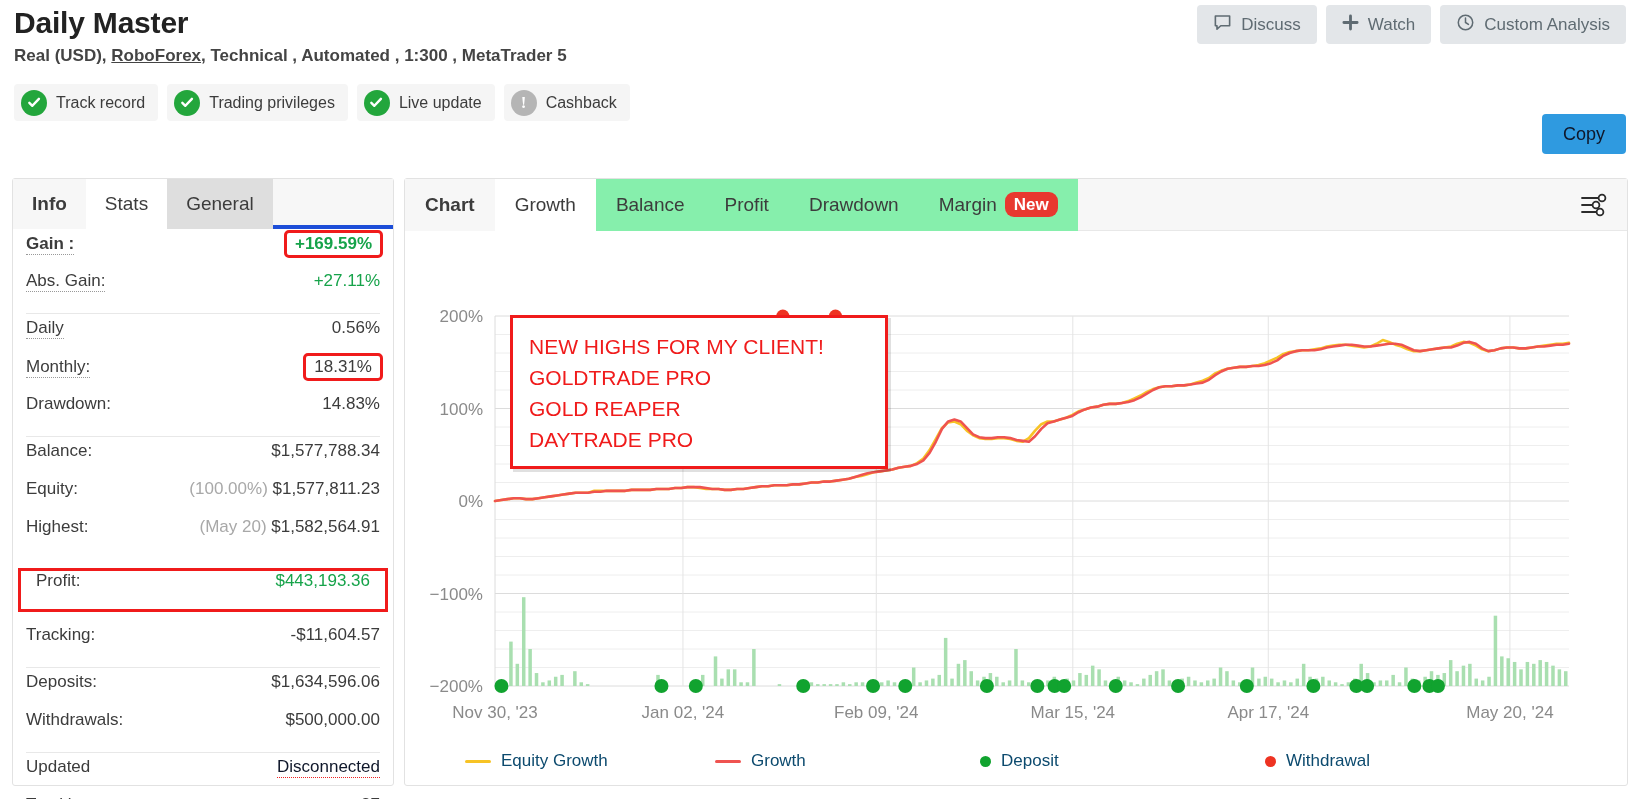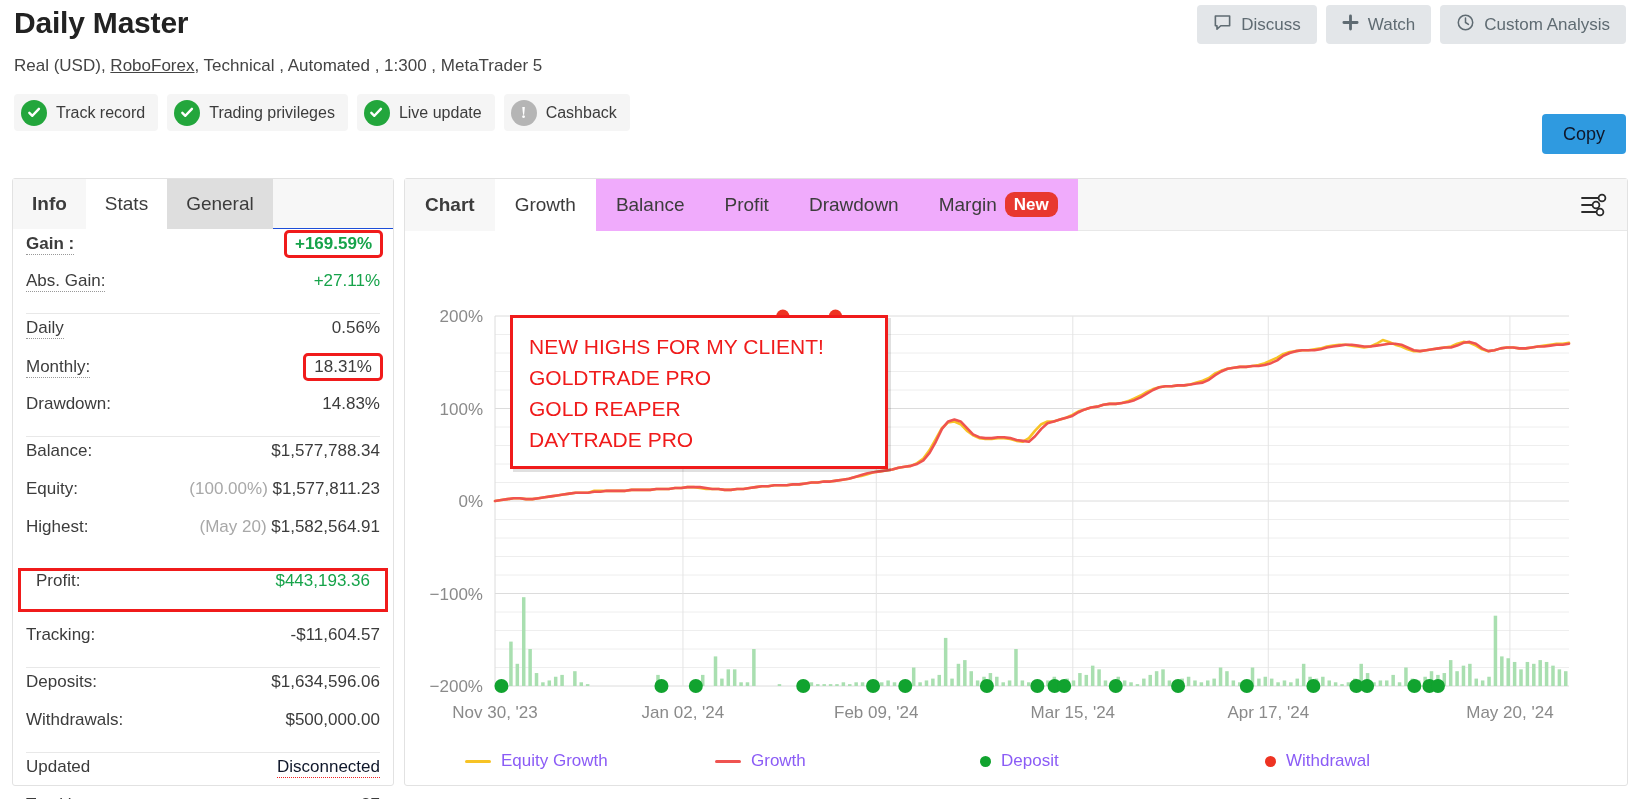--- a/index.html
+++ b/index.html
@@ -13,22 +13,22 @@
   .page { position: relative; width: 1640px; height: 799px; }
 
   
   .hdr { position: absolute; left: 14px; top: 0; right: 14px; }
   .title {
     font-size: 30px; font-weight: 700; color: #222;
     letter-spacing: -0.2px; line-height: 1.1;
     margin-top: 6px;
   }
   .subtitle {
-    margin-top: 17px;
-    font-size: 17px; color: #444; font-weight: 400;
+    margin-top: 7px;
+    font-size: 17px; color: #444; font-weight: 700;
   }
   .subtitle .brk { color: #444; text-decoration: underline; cursor: pointer; }
 
   .badges { margin-top: 18px; display: flex; align-items: center; gap: 9px; }
   .badge {
     display: inline-flex; align-items: center; gap: 9px;
     background: #f5f5f5; border-radius: 4px;
     padding: 6px 13px 6px 7px; height: 37px;
     font-size: 16px; color: #3c3c3c;
   }
@@ -60,21 +60,21 @@
     height: 40px; padding: 0 21px; font-size: 18px; cursor: pointer;
     font-family: "Liberation Sans", sans-serif;
   }
 
   
   .lcard {
     position: absolute; left: 12px; top: 178px;
     width: 382px; height: 608px;
     background: #fff; border: 1px solid #e2e2e2; border-radius: 3px;
   }
-  .ltabs { display: flex; height: 50px; background: #f7f7f7; border-bottom: 1px solid #1d4ed8;}
+  .ltabs { display: flex; height: 50px; background: #f7f7f7; border-bottom: 4px solid #1d4ed8;}
   .ltab {
     display: flex; align-items: center; justify-content: center;
     font-size: 19px; color: #3c3c3c; cursor: pointer;
     padding: 0 19px; height: 50px;
   }
   .ltab.lbl { font-weight: 700; background: #f7f7f7; cursor: default; }
   .ltab.active { background: #ffffff; }
   .ltab.alt { background: #dedede; }
 
   .rows { padding: 0 13px; }
@@ -108,21 +108,21 @@
     display: flex; align-items: center; height: 52px;
     background: #f7f7f7; border-bottom: 1px solid #e8e8e8; position: relative;
   }
   .rtab {
     display: flex; align-items: center; justify-content: center; gap: 8px;
     font-size: 19px; color: #3c3c3c; cursor: pointer;
     padding: 0 20px; height: 52px;
   }
   .rtab.lbl { font-weight: 700; background: #f7f7f7; cursor: default; }
   .rtab.active { background: #ffffff; }
-  .rtab.alt { background: #f0abfc; }
+  .rtab.alt { background: #86efac; }
   .newpill {
     background: #e8382f; color: #fff; font-size: 17px; font-weight: 700;
     border-radius: 9px; padding: 2px 9px; line-height: 1.25;
   }
   .sliders { position: absolute; right: 18px; top: 13px; cursor: pointer; }
 
   .plotwrap { position: relative; width: 1224px; height: 556px; }
   .chartsvg { position: absolute; left: 0; top: 0; }
 
   .note {
@@ -131,21 +131,21 @@
     background: #fff; border: 3px solid #f01b1b;
     box-shadow: 3px 3px 0 rgba(0,0,0,0.12);
     padding: 14px 0 0 16px;
     color: #f01b1b; font-size: 21px; line-height: 1.47;
     font-family: "Liberation Sans", sans-serif;
   }
 
   .legend {
     position: absolute; left: 60px; bottom: 16px;
     display: flex; align-items: center; gap: 0;
-    font-size: 17px; color: #8b5cf6;
+    font-size: 17px; color: #0c4a6e;
   }
   .lgitem { display: flex; align-items: center; gap: 10px; }
   .lgline { display: inline-block; width: 26px; height: 3px; border-radius: 2px; }
   .lgdot { display: inline-block; width: 11px; height: 11px; border-radius: 50%; }
 </style>
 </head>
 <body>
 
 <div class="page">
 

